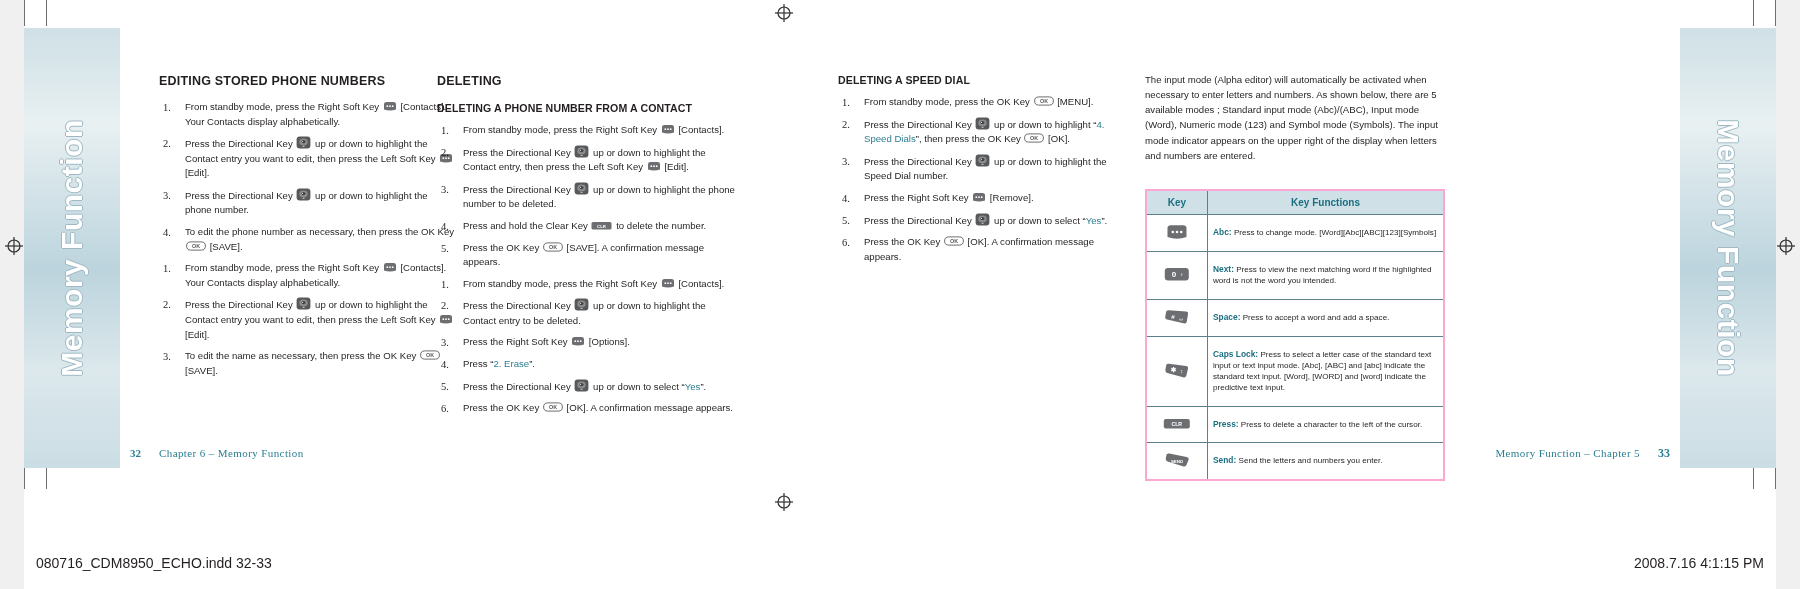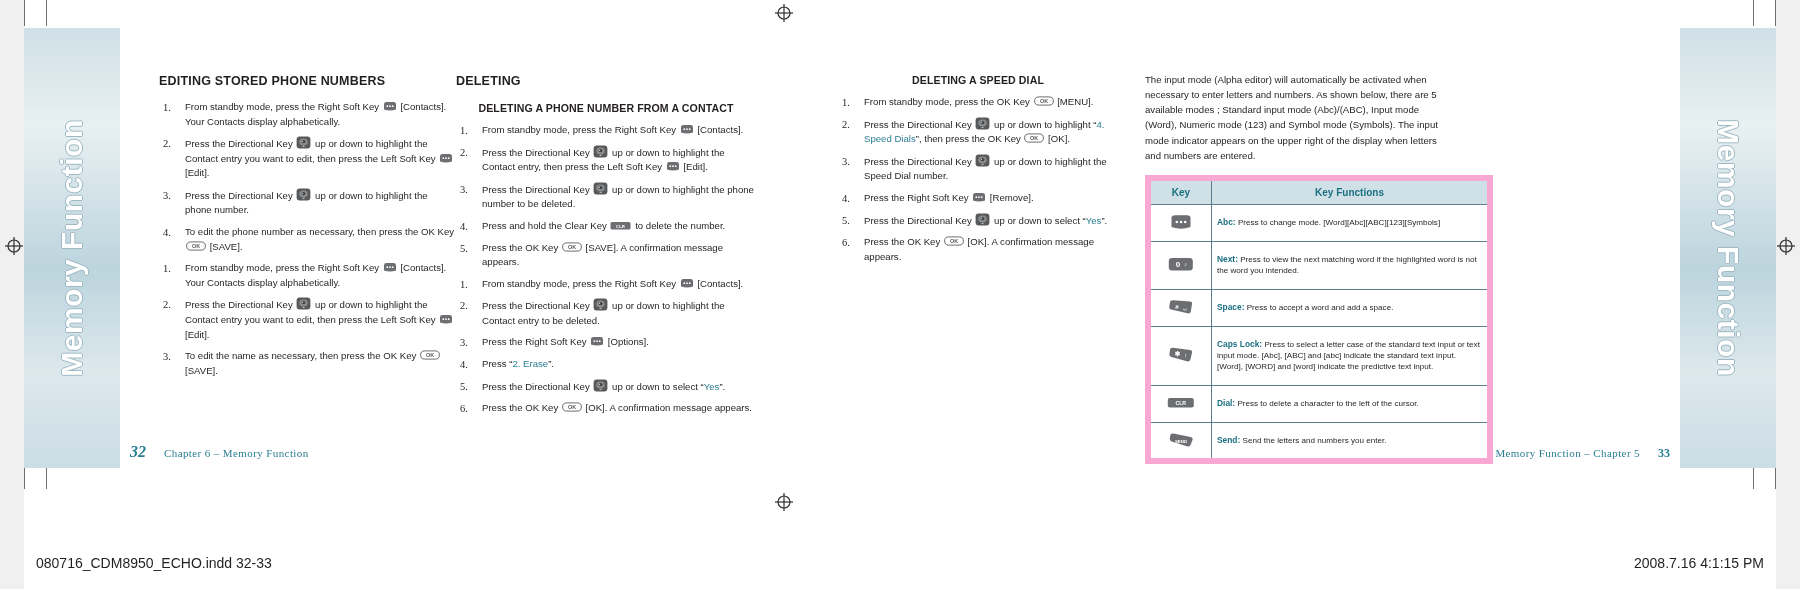--- a/index.html
+++ b/index.html
@@ -38,78 +38,78 @@
     color:#ffffff;
     text-shadow:0 1px 0 #9fb9c4, 0 -1px 0 #9fb9c4, 1px 0 0 #9fb9c4, -1px 0 0 #9fb9c4;
     font-family:"Liberation Sans",sans-serif;
   }
   .band.left .vtext{transform:translate(-50%,-50%) rotate(-90deg);}
   .band.right .vtext{transform:translate(-50%,-50%) rotate(90deg);}
 
   
   .col{position:absolute;top:72px;font-size:9.6px;line-height:1.52;}
   .c1{left:136px;width:296px;margin-left:23px;}
-  .c2{left:456px;width:300px;}
+  .c2{left:437px;width:300px;}
   .c3{left:838px;width:280px;}
   .c4{left:1145px;width:300px;}
 
   h2.sect{
     font-size:12.5px;font-weight:bold;letter-spacing:.2px;
     color:#231f20;margin:0 0 9px 0;text-transform:uppercase;
   }
   h3.sub{
     font-size:10.6px;font-weight:bold;letter-spacing:.1px;
     color:#231f20;margin:14px 0 7px 0;text-transform:uppercase;
   }
-  h3.sub.first{margin-top:0;text-align:center;}
+  h3.sub.first{margin-top:0;}
   h2.teal{
     font-size:14px;font-weight:bold;letter-spacing:.2px;
     color:#1b6f82;margin:0 0 9px 0;text-transform:uppercase;
   }
-  p.intro{margin:0 0 12px 0;font-size:9.6px;line-height:1.58;}
+  p.intro{margin:0 0 26px 0;font-size:9.6px;line-height:1.58;}
 
   ol.steps{margin:0;padding:0;list-style:none;counter-reset:st;}
   ol.steps>li{
     position:relative;padding-left:26px;margin-bottom:7px;
     counter-increment:st;font-size:9.6px;line-height:1.52;
   }
   ol.steps>li:before{
     content:counter(st) ".";
     position:absolute;left:4px;top:0;
     font-family:"Liberation Serif",serif;font-size:10.5px;
   }
   .teal-t{color:#2b7f93;}
 
   
   .k{display:inline-block;vertical-align:-2px;margin:0 1px;}
   .k svg{display:block;}
 
   
   table.keytbl{
-    border-collapse:collapse;width:348px;margin-top:4px;
-    border:6px solid #f9a8d4;
+    border-collapse:collapse;width:300px;margin-top:4px;
+    border:2px solid #f9a8d4;
   }
   table.keytbl th{
     background:#cfe0e6;color:#1b6f82;
     font-size:10px;font-weight:bold;text-align:center;
     padding:4px 3px;border:1px solid #5b7f8c;
   }
   table.keytbl td{
     border:1px solid #5b7f8c;padding:12px 5px;
     font-size:8.1px;line-height:1.35;vertical-align:middle;
   }
   table.keytbl td.kcell{width:56px;text-align:center;padding:5px 2px;}
   table.keytbl b{color:#1b6f82;font-size:8.4px;}
 
   
   .folio-left{
     position:absolute;left:130px;bottom:128px;
     font-family:"Liberation Serif",serif;color:#2b7f93;
   }
-  .folio-left .num{font-size:16px;font-weight:bold;font-style:italic;}
+  .folio-left .num{font-size:11px;font-weight:bold;}
   .folio-left .ttl{font-size:11px;margin-left:14px;letter-spacing:.4px;}
   .folio-right{
     position:absolute;right:130px;bottom:128px;
     font-family:"Liberation Serif",serif;color:#2b7f93;
   }
   .folio-right .num{font-size:12px;font-weight:bold;margin-left:14px;}
   .folio-right .ttl{font-size:11px;letter-spacing:.4px;}
 
   .slug{
     position:absolute;bottom:18px;font-size:14px;color:#231f20;
@@ -388,21 +388,21 @@
                   <text x="9.5" y="10.4" font-family="Liberation Sans, sans-serif" font-size="6.6" font-weight="bold" fill="#fff" text-anchor="middle">✱</text>
                   <text x="17.5" y="11" font-family="Liberation Sans, sans-serif" font-size="5.4" fill="#fff" text-anchor="middle">↕</text>
                 </svg></span></td>
             <td><b>Caps Lock:</b> <span>Press to select a letter case of the standard text input or text input mode. [Abc], [ABC] and [abc] indicate the standard text input. [Word], [WORD] and [word] indicate the predictive text input.</span></td>
           </tr>
           <tr>
             <td class="kcell"><span class="k"><svg width="28" height="14" viewBox="0 0 28 14">
                   <rect x="0.8" y="2" width="26" height="9.5" rx="2" fill="#6d6e71"></rect>
                   <text x="13.8" y="8.8" font-family="Liberation Sans, sans-serif" font-size="5.2" font-weight="bold" fill="#fff" text-anchor="middle">CLR</text>
                 </svg></span></td>
-            <td><b>Dial:</b> <span>Press to delete a character to the left of the cursor.</span></td>
+            <td><b>Press:</b> <span>Press to delete a character to the left of the cursor.</span></td>
           </tr>
           <tr>
             <td class="kcell"><span class="k"><svg width="27" height="18" viewBox="0 0 27 18">
                   <path d="M2.2 5 Q2 2 5.2 2.6 L22.6 6 Q25.4 6.6 24.4 9.2 L22.6 13.8 Q21.8 16.2 18.8 15.2 L3.6 10.4 Q1.2 9.6 1.8 7.4 Z" fill="#6d6e71"></path>
                   <text x="13" y="12" font-family="Liberation Sans, sans-serif" font-size="4.4" font-weight="bold" fill="#fff" text-anchor="middle">SEND</text>
                 </svg></span></td>
             <td><b>Send:</b> <span>Send the letters and numbers you enter.</span></td>
           </tr>
         </tbody>
     </table>

